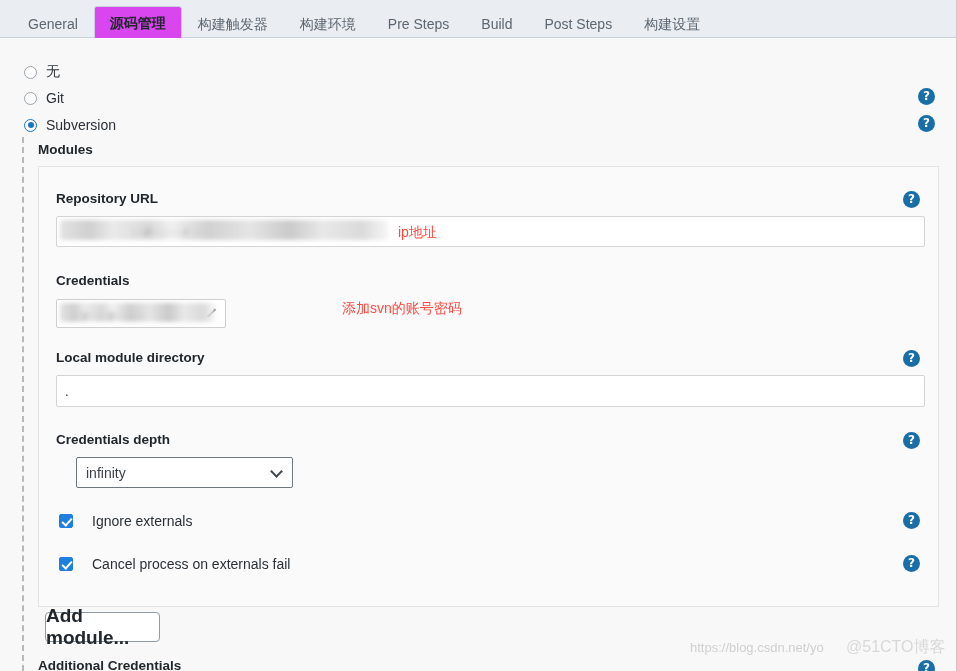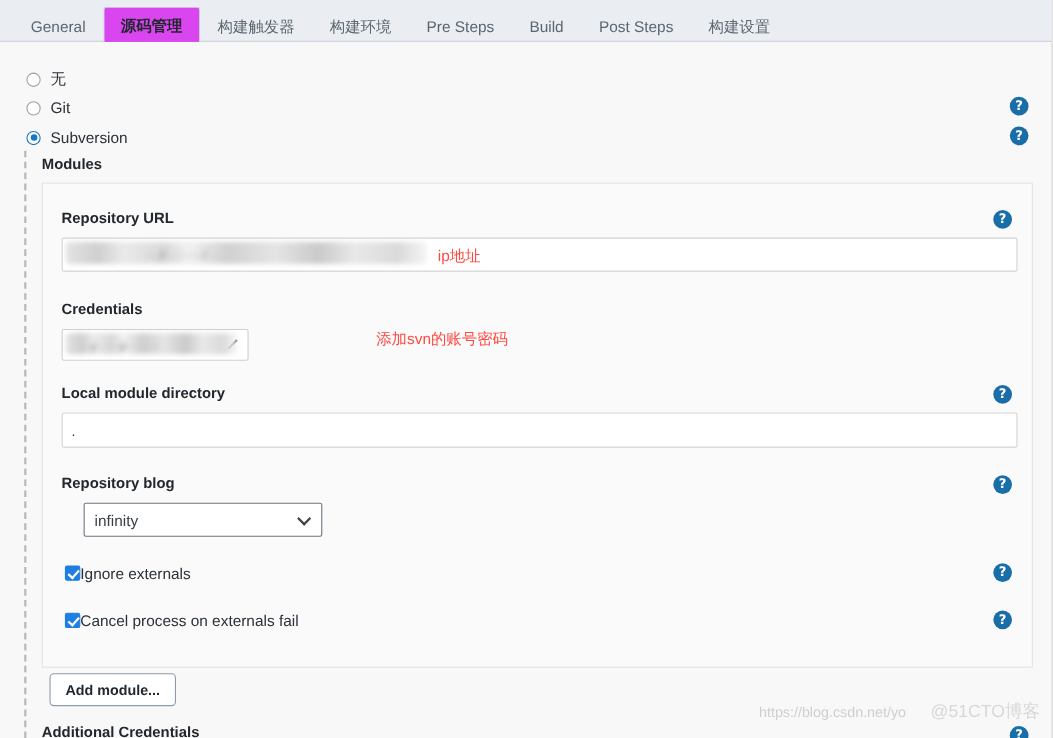--- a/index.html
+++ b/index.html
@@ -216,35 +216,35 @@
     font-size: 13.5px;
     color: #21272c;
   }
   .key-icon { width: 16px; height: 12px; flex: none; }
 
   .btn-plain {
     position: absolute;
     background: #ffffff;
     border: 1px solid #8d9ba6;
     border-radius: 4px;
-    font-size: 13px;
+    font-size: 19px;
     font-weight: 700;
     color: #21272c;
     display: flex;
     align-items: center;
     justify-content: center;
     cursor: pointer;
   }
 
   
   .check-row {
     position: absolute;
     display: flex;
     align-items: center;
-    gap: 0;
+    gap: 19px;
     cursor: pointer;
   }
   .checkbox {
     width: 14px; height: 14px;
     background: #1f7fe0;
     border: 1px solid #1f7fe0;
     border-radius: 2px;
     flex: none;
     position: relative;
   }
@@ -365,21 +365,21 @@
   </div>
   <div class="redacted" style="left:60px; top:303px; width:155px; height:19px;"></div>
   <div class="redacted-ghost" style="left:74px; top:309px;">··y·  ···p·······</div>
 
   <div class="annot" style="left:342px; top:300px;">添加svn的账号密码</div>
 
   <div class="field-label" style="left:56px; top:350px;">Local module directory</div>
   <div class="textbox" style="left:56px; top:375px; width:869px; height:32px;">.</div>
   <div class="help" style="left:903px; top:350px;">?</div>
 
-  <div class="field-label" style="left:56px; top:432px;">Repository blog</div>
+  <div class="field-label" style="left:56px; top:432px;">Credentials depth</div>
   <div class="selectbox" style="left:56px; top:457px; width:217px; height:31px;">
     <span>infinity</span>
     <span class="caret-down"></span>
   </div>
   <div class="help" style="left:903px; top:432px;">?</div>
 
   <div class="check-row" style="left:59px; top:513px;">
     <span class="checkbox"></span>
     <span class="check-label">Ignore externals</span>
   </div>

